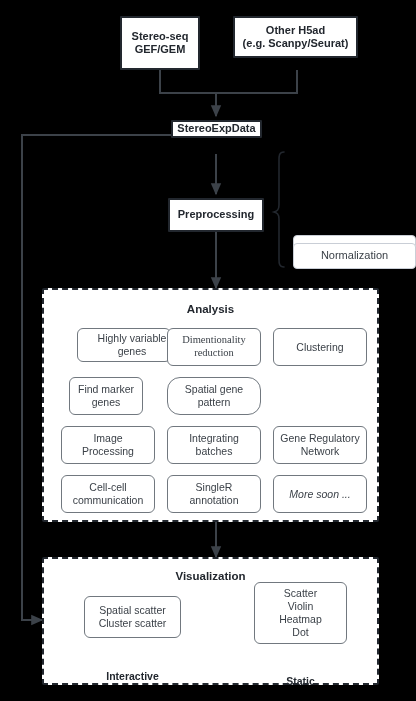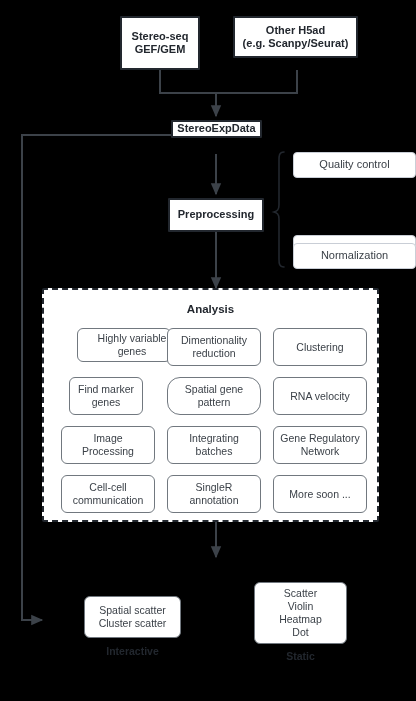--- a/index.html
+++ b/index.html
@@ -66,20 +66,21 @@
     font-weight: bold;
     font-size: 11.5px;
     color: #22272e;
   }
   .sublabel {
     position: absolute;
     text-align: center;
     font-weight: bold;
     font-size: 10.5px;
     color: #22272e;
+    margin-top: 25px;
   }
   svg.wires {
     position: absolute;
     left: 0;
     top: 0;
     width: 416px;
     height: 701px;
     overflow: visible;
   }
 </style>
@@ -118,55 +119,56 @@
   <div class="node primary" style="left:120px; top:16px; width:80px; height:54px;">Stereo-seq
 GEF/GEM</div>
 
   <div class="node primary" style="left:233px; top:16px; width:125px; height:42px;">Other H5ad
 (e.g. Scanpy/Seurat)</div>
 
   <div class="node primary" style="left:171px; top:120px; width:91px; height:18px;">StereoExpData</div>
 
   <div class="node primary" style="left:168px; top:198px; width:96px; height:34px;">Preprocessing</div>
 
-  <div class="node substep" style="left:293px; top:152px; width:123px; height:26px;">Quality control</div>
 
   <div class="node substep" style="left:293px; top:198px; width:123px; height:32px;margin-top:37px;">Filtering</div>
 
   <div class="node substep" style="left:293px; top:243px; width:123px; height:26px;">Normalization</div>
 
   <div class="group" style="left:42px; top:288px; width:337px; height:234px;">
     <div class="group-title" style="top:13px;">Analysis</div>
   </div>
 
   <div class="node item" style="left:77px; top:328px; width:94px; height:34px;padding-left:16px;">Highly variable
 genes</div>
-  <div class="node item" style="left:167px; top:328px; width:94px; height:38px;">Dimentionality
+  <div class="node item" style="left:167px; top:328px; width:94px; height:38px;font-family:Liberation Serif, serif;">Dimentionality
 reduction</div>
   <div class="node item" style="left:273px; top:328px; width:94px; height:38px;">Clustering</div>
 
   <div class="node item" style="left:69px; top:377px; width:74px; height:38px;">Find marker
 genes</div>
   <div class="node item" style="left:167px; top:377px; width:94px; height:38px;border-radius:13px;">Spatial gene
 pattern</div>
-  <div class="node item" style="left:273px; top:377px; width:94px; height:38px;">RNA velocity</div>
 
   <div class="node item" style="left:61px; top:426px; width:94px; height:38px;">Image
 Processing</div>
   <div class="node item" style="left:167px; top:426px; width:94px; height:38px;">Integrating
 batches</div>
   <div class="node item" style="left:273px; top:426px; width:94px; height:38px;">Gene Regulatory
 Network</div>
 
   <div class="node item" style="left:61px; top:475px; width:94px; height:38px;">Cell-cell
 communication</div>
   <div class="node item" style="left:167px; top:475px; width:94px; height:38px;">SingleR
 annotation</div>
-  <div class="node item" style="left:273px; top:475px; width:94px; height:38px;">More soon ...</div>
+  <div class="node item" style="left:273px; top:475px; width:94px; height:38px;font-style:italic;">More soon ...</div>
 
+  <div class="group" style="left:42px; top:557px; width:337px; height:128px;">
+    <div class="group-title" style="top:11px;">Visualization</div>
+  </div>
 
   <div class="node item" style="left:84px; top:596px; width:97px; height:42px;">Spatial scatter
 Cluster scatter</div>
   <div class="sublabel" style="left:84px; top:645px; width:97px;">Interactive</div>
 
   <div class="node item" style="left:254px; top:582px; width:93px; height:62px;">Scatter
 Violin
 Heatmap
 Dot</div>
   <div class="sublabel" style="left:254px; top:650px; width:93px;">Static</div>

